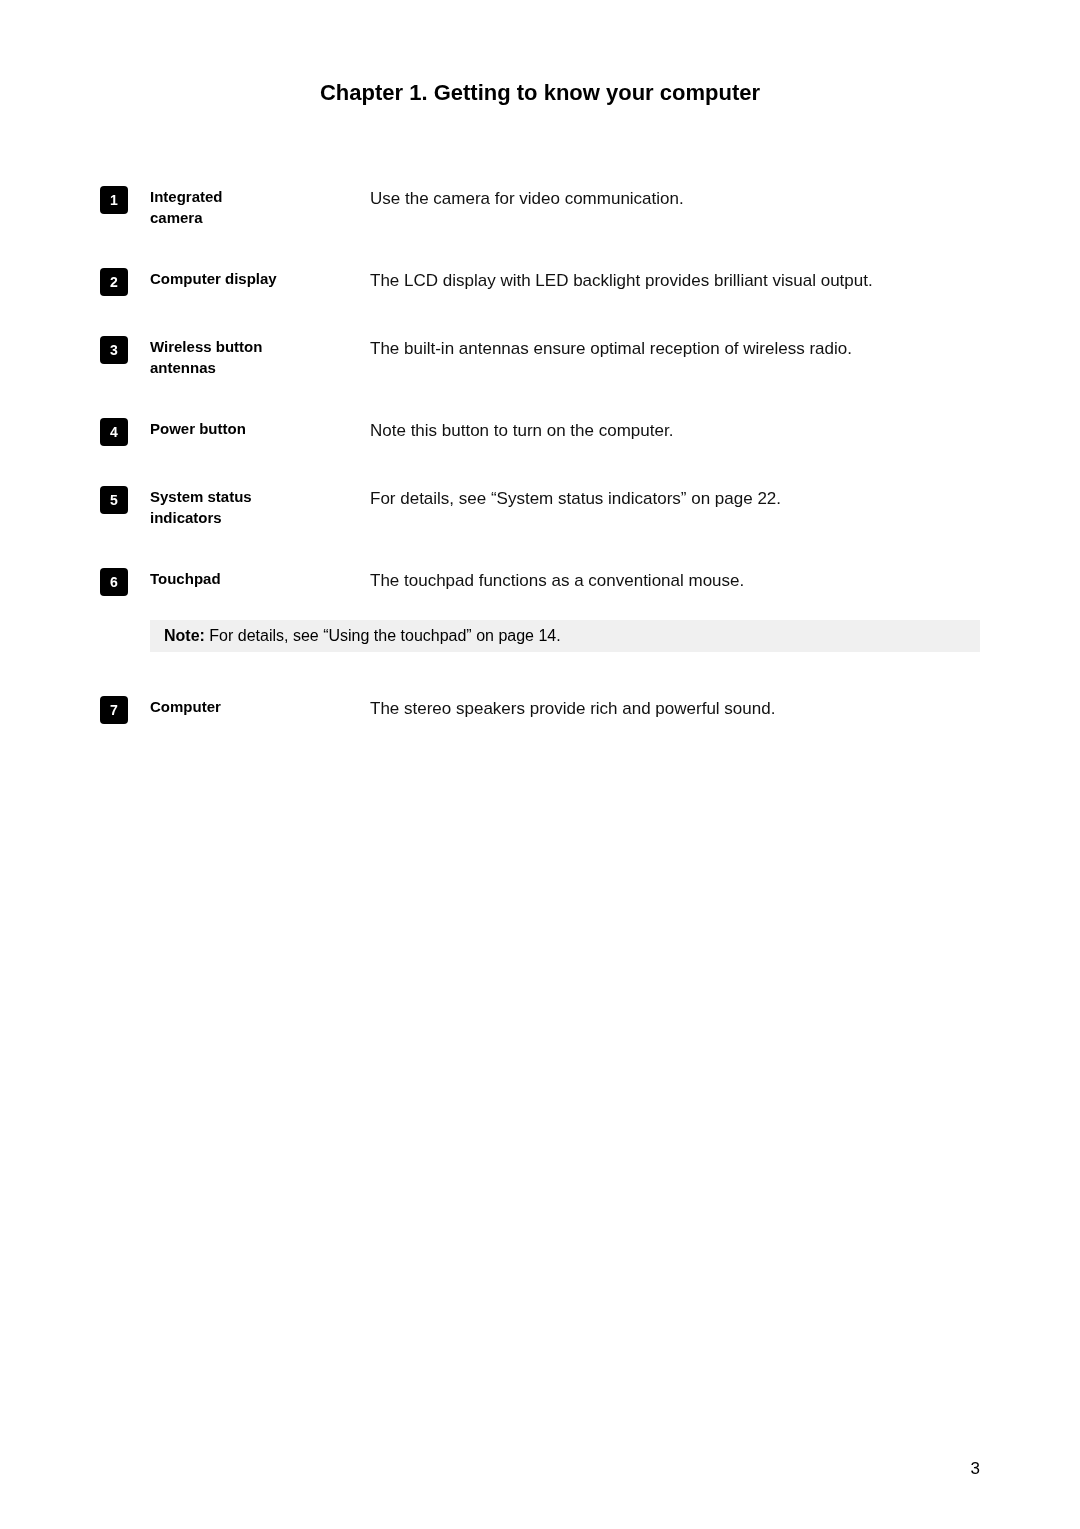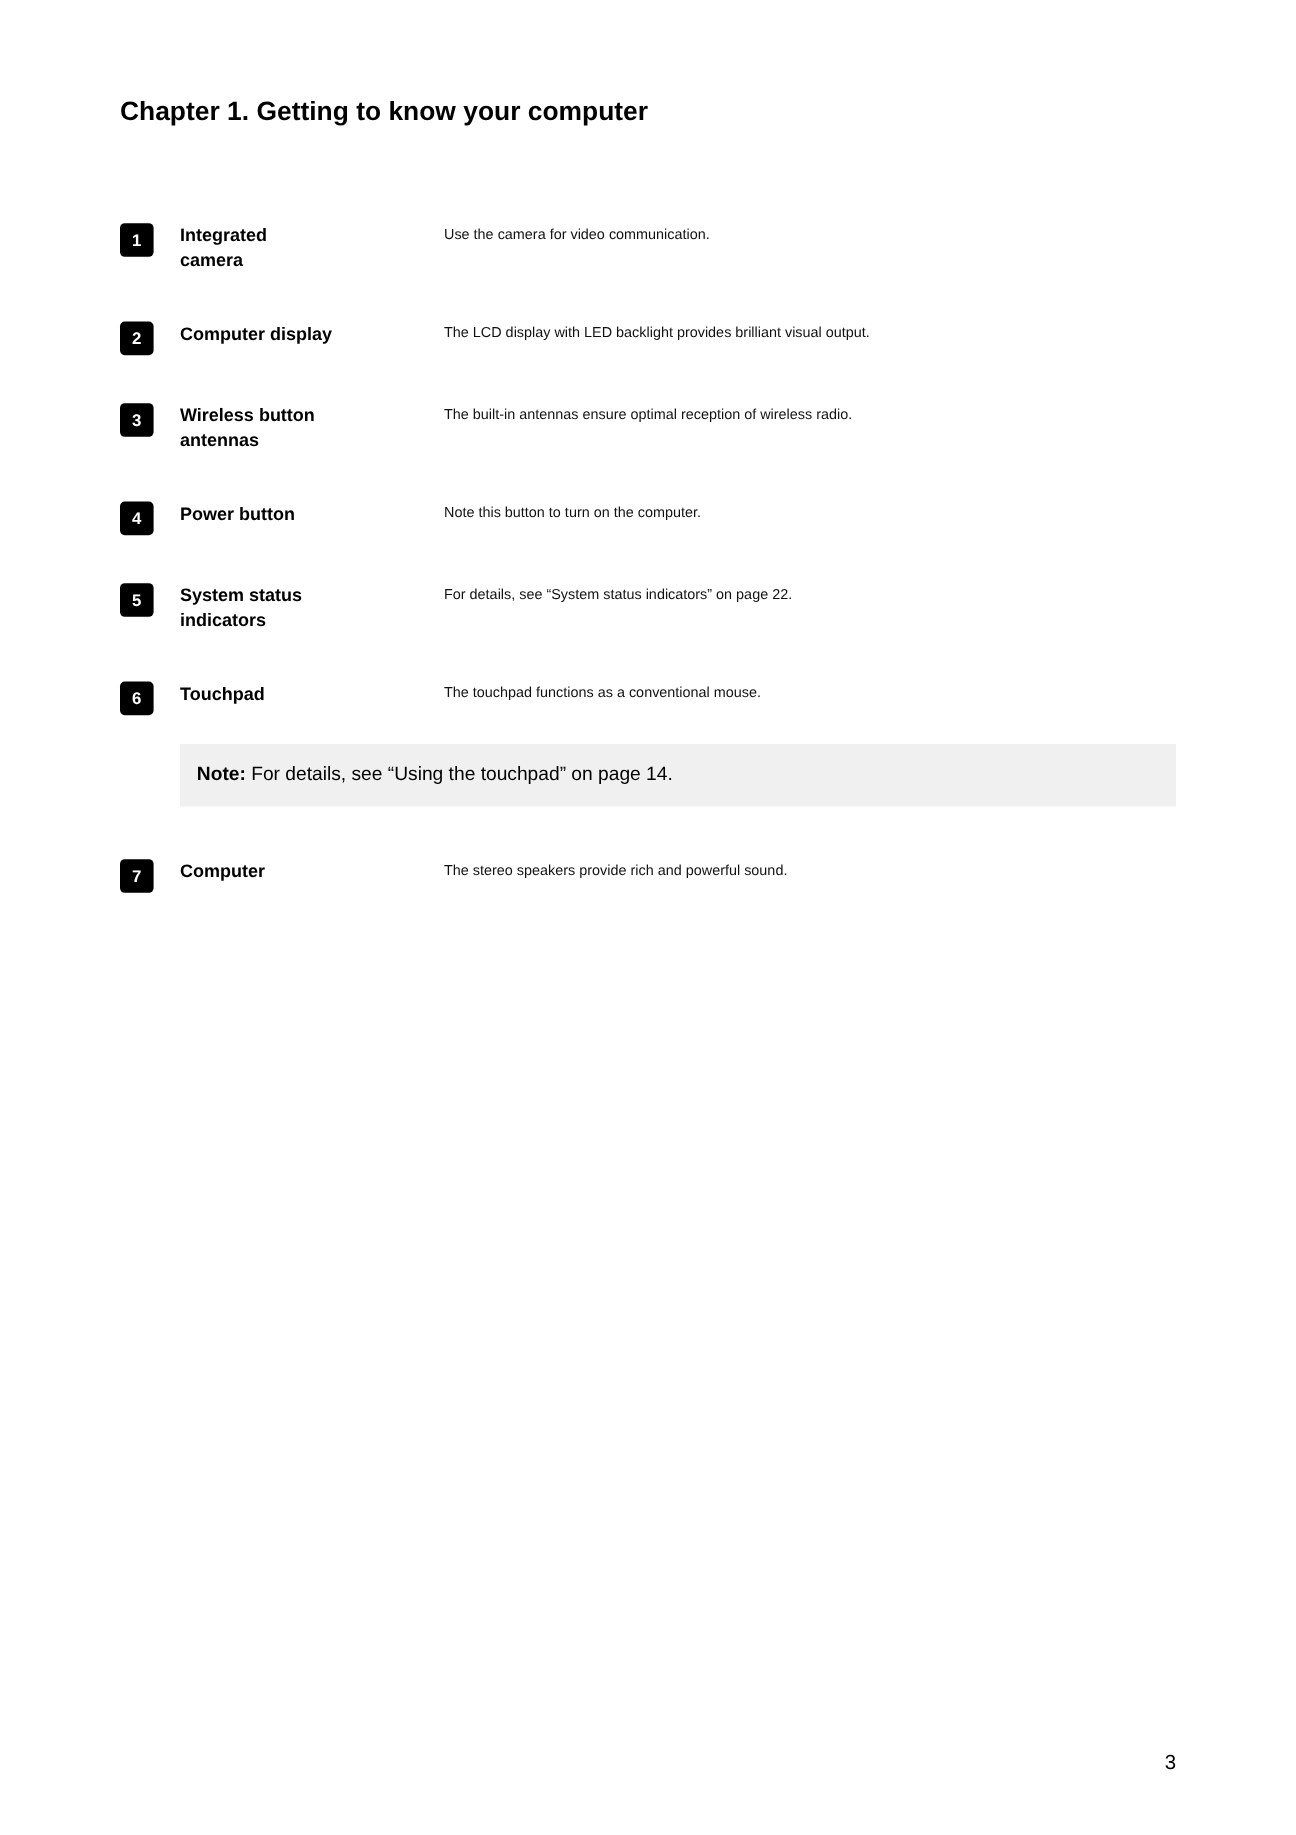--- a/index.html
+++ b/index.html
@@ -19,21 +19,21 @@
     }
 
     .page-container {
       width: 100%;
       height: 100%;
       padding: 80px 100px 80px 100px;
       position: relative;
     }
 
     .chapter-title {
-      text-align: left;
+      text-align: center;
       font-size: 22px;
       font-weight: bold;
       font-family: Arial, Helvetica, sans-serif;
       margin-bottom: 60px;
       padding-bottom: 10px;
     }
 
     .content-table {
       width: 100%;
       border-collapse: collapse;
@@ -78,39 +78,39 @@
     }
 
     .term {
       font-size: 15px;
       font-weight: bold;
       font-family: Arial, Helvetica, sans-serif;
       line-height: 1.4;
     }
 
     .desc-cell {
-      font-size: 12px;
+      font-size: 17px;
       font-family: Arial, Helvetica, sans-serif;
       line-height: 1.5;
       padding-top: 10px;
       color: #111;
     }
 
     .row-divider {
       height: 14px;
     }
 
     .note-row td {
       padding: 10px 0;
       vertical-align: top;
     }
 
     .note-box {
       background: #f0f0f0;
-      padding: 14px 14px;
+      padding: 4px 14px;
       font-size: 16px;
       font-family: Arial, Helvetica, sans-serif;
       line-height: 1.5;
       margin: 4px 0;
     }
 
     .note-box .note-label {
       font-weight: bold;
     }
 

